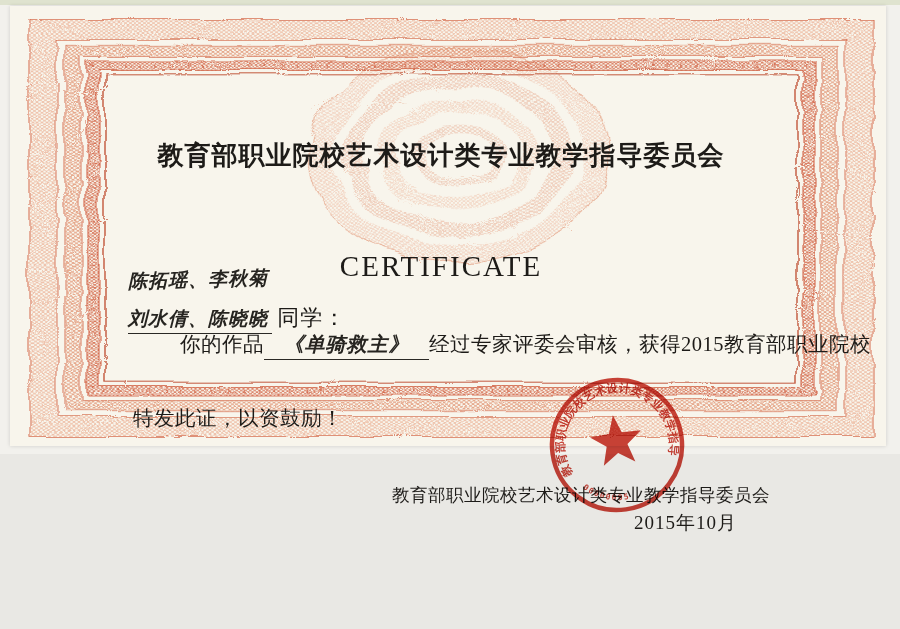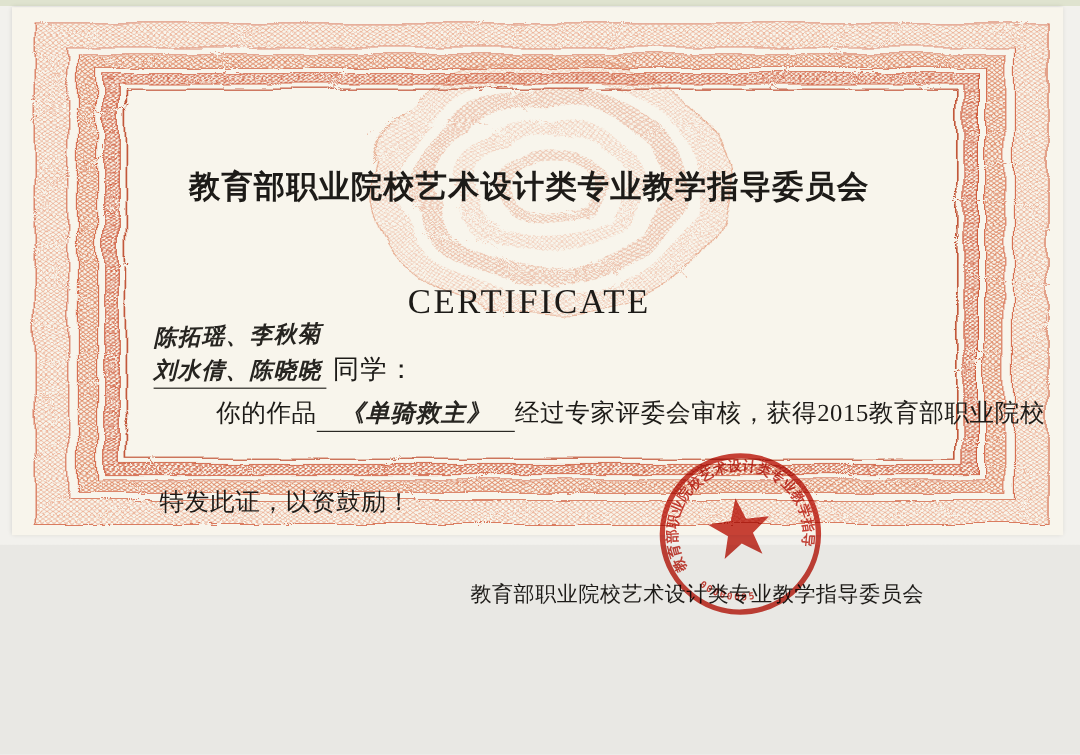--- a/index.html
+++ b/index.html
@@ -13,28 +13,28 @@
   .certificate{
     position:absolute;left:10px;top:6px;right:14px;bottom:8px;
     background:#f8f5ec;
     box-shadow:0 0 4px rgba(0,0,0,.15);
   }
   .border-svg{position:absolute;left:0;top:0;width:100%;height:100%;}
   .abs{position:absolute;}
   .center-line{left:100px;right:118px;text-align:center;color:#1d1b18;}
   .org-header{top:138px;font-size:26px;font-weight:bold;letter-spacing:1px;}
   .main-title{top:174px;font-size:54px;font-weight:900;letter-spacing:5px;}
-  .subtitle{top:236px;font-size:29px;letter-spacing:2px;font-weight:500;}
+  .subtitle{top:250px;font-size:29px;letter-spacing:2px;font-weight:500;}
   .hand{
     font-style:italic;font-weight:bold;color:#262420;
     letter-spacing:1px;
   }
   .names{left:128px;top:266px;color:#1d1b18;}
   .names .row1{font-size:19px;transform:rotate(-1.5deg);}
-  .names .row2{margin-top:1px;font-size:21px;font-family:Liberation Serif, serif;}
+  .names .row2{margin-top:11px;font-size:21px;font-family:Liberation Serif, serif;}
   .uline{display:inline-block;text-align:center;border-bottom:1.6px solid #2a2824;}
   .name-uline{min-width:138px;font-size:19px;padding:0 4px 1px 0;}
   .salutation{font-size:22px;letter-spacing:1px;}
   .bodyline{color:#1d1b18;font-size:20.5px;letter-spacing:0.5px;white-space:nowrap;}
   .body1{left:143px;top:330px;}
   .body1 .indent{padding-left:37px;}
   .work-uline{min-width:165px;font-size:20px;padding-bottom:1px;font-style:italic;}
   .body2{left:143px;top:368px;}
   .award-uline{min-width:58px;font-size:21px;padding-bottom:1px;}
   .body3{left:133px;top:404px;}
@@ -115,20 +115,21 @@
     </div>
   </div>
 
   <div class="abs bodyline body1">
     <span class="indent">你的作品</span><span class="hand uline work-uline">《单骑救主》</span><span>经过专家评委会审核，获得2015教育部职业院校</span>
   </div>
   <div class="abs bodyline body3">特发此证，以资鼓励！</div>
 
   <div class="abs signature">
     <div class="sig-org">教育部职业院校艺术设计类专业教学指导委员会</div>
+    <div class="sig-date">2015年10月</div>
   </div>
 
   <svg class="abs seal-svg" viewBox="0 0 150 150">
     <g transform="rotate(-8 75 75)" fill="#c5291d">
       <circle cx="75" cy="75" r="65" fill="none" stroke="#c5291d" stroke-width="4.5"></circle>
       <polygon points="75,45 81.5,63.1 100.7,63.7 85.5,75.4 90.9,93.8 75,83 59.1,93.8 64.5,75.4 49.3,63.7 68.5,63.1"></polygon>
       <path id="sealArc" d="M27 97.4 A53 53 0 1 1 123 97.4" fill="none"></path>
       <path id="numArc" d="M35 113 A55 55 0 0 0 115 113" fill="none"></path>
       <text font-size="11.5" font-weight="bold" letter-spacing="0" font-family="Liberation Serif, DejaVu Serif, serif">
         <textPath href="#sealArc">教育部职业院校艺术设计类专业教学指导委员会</textPath>

